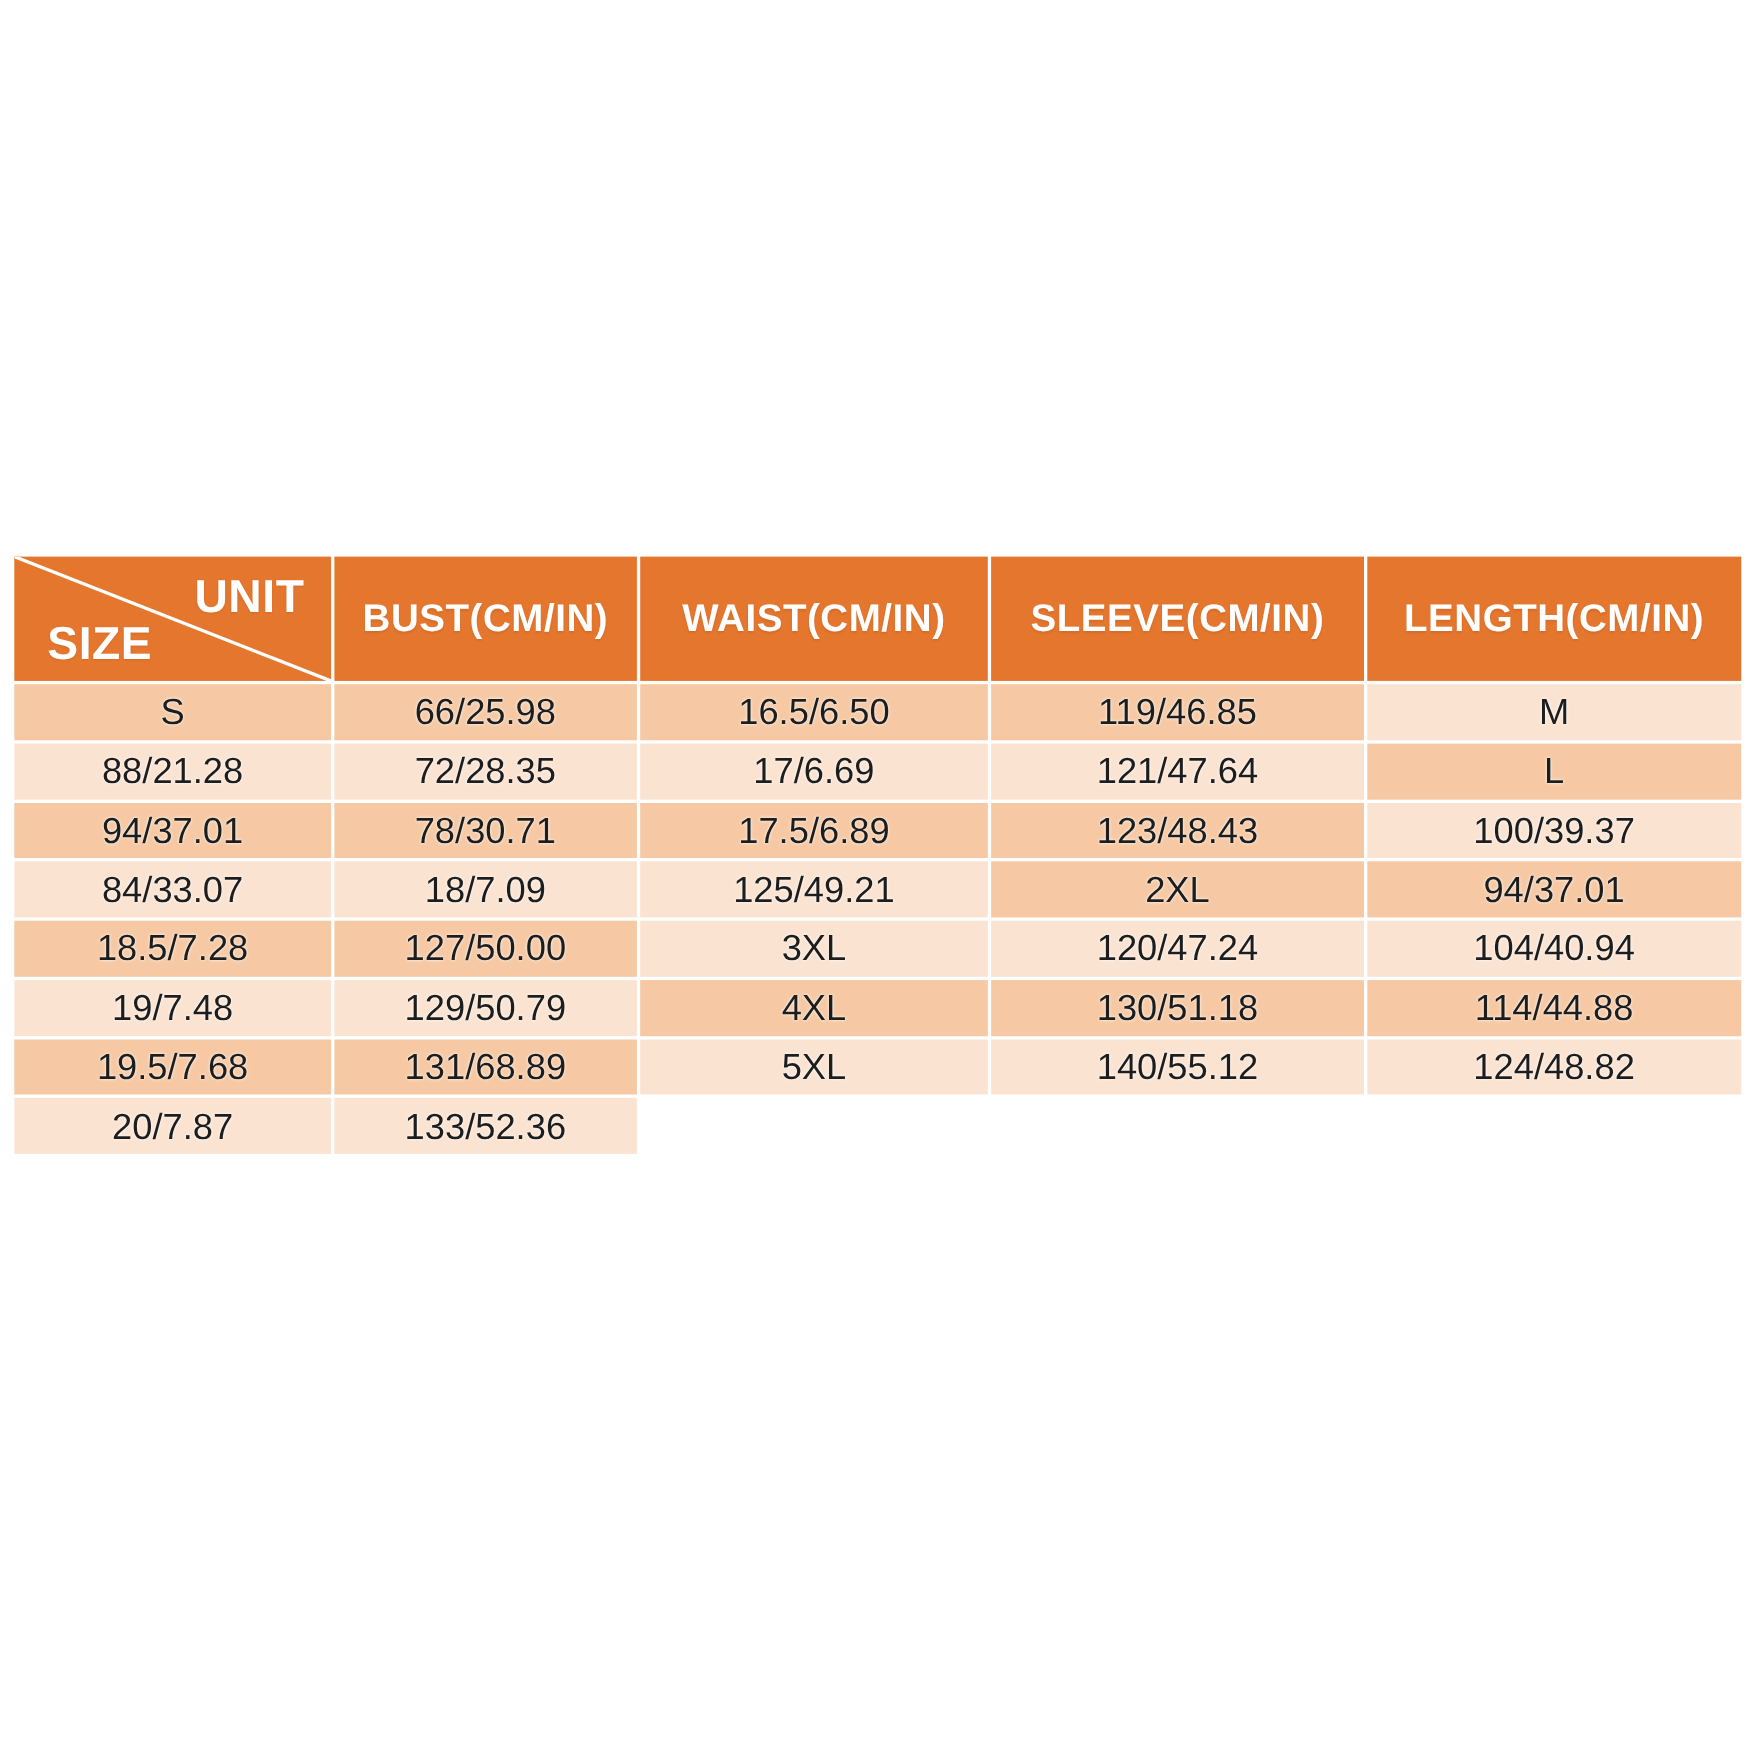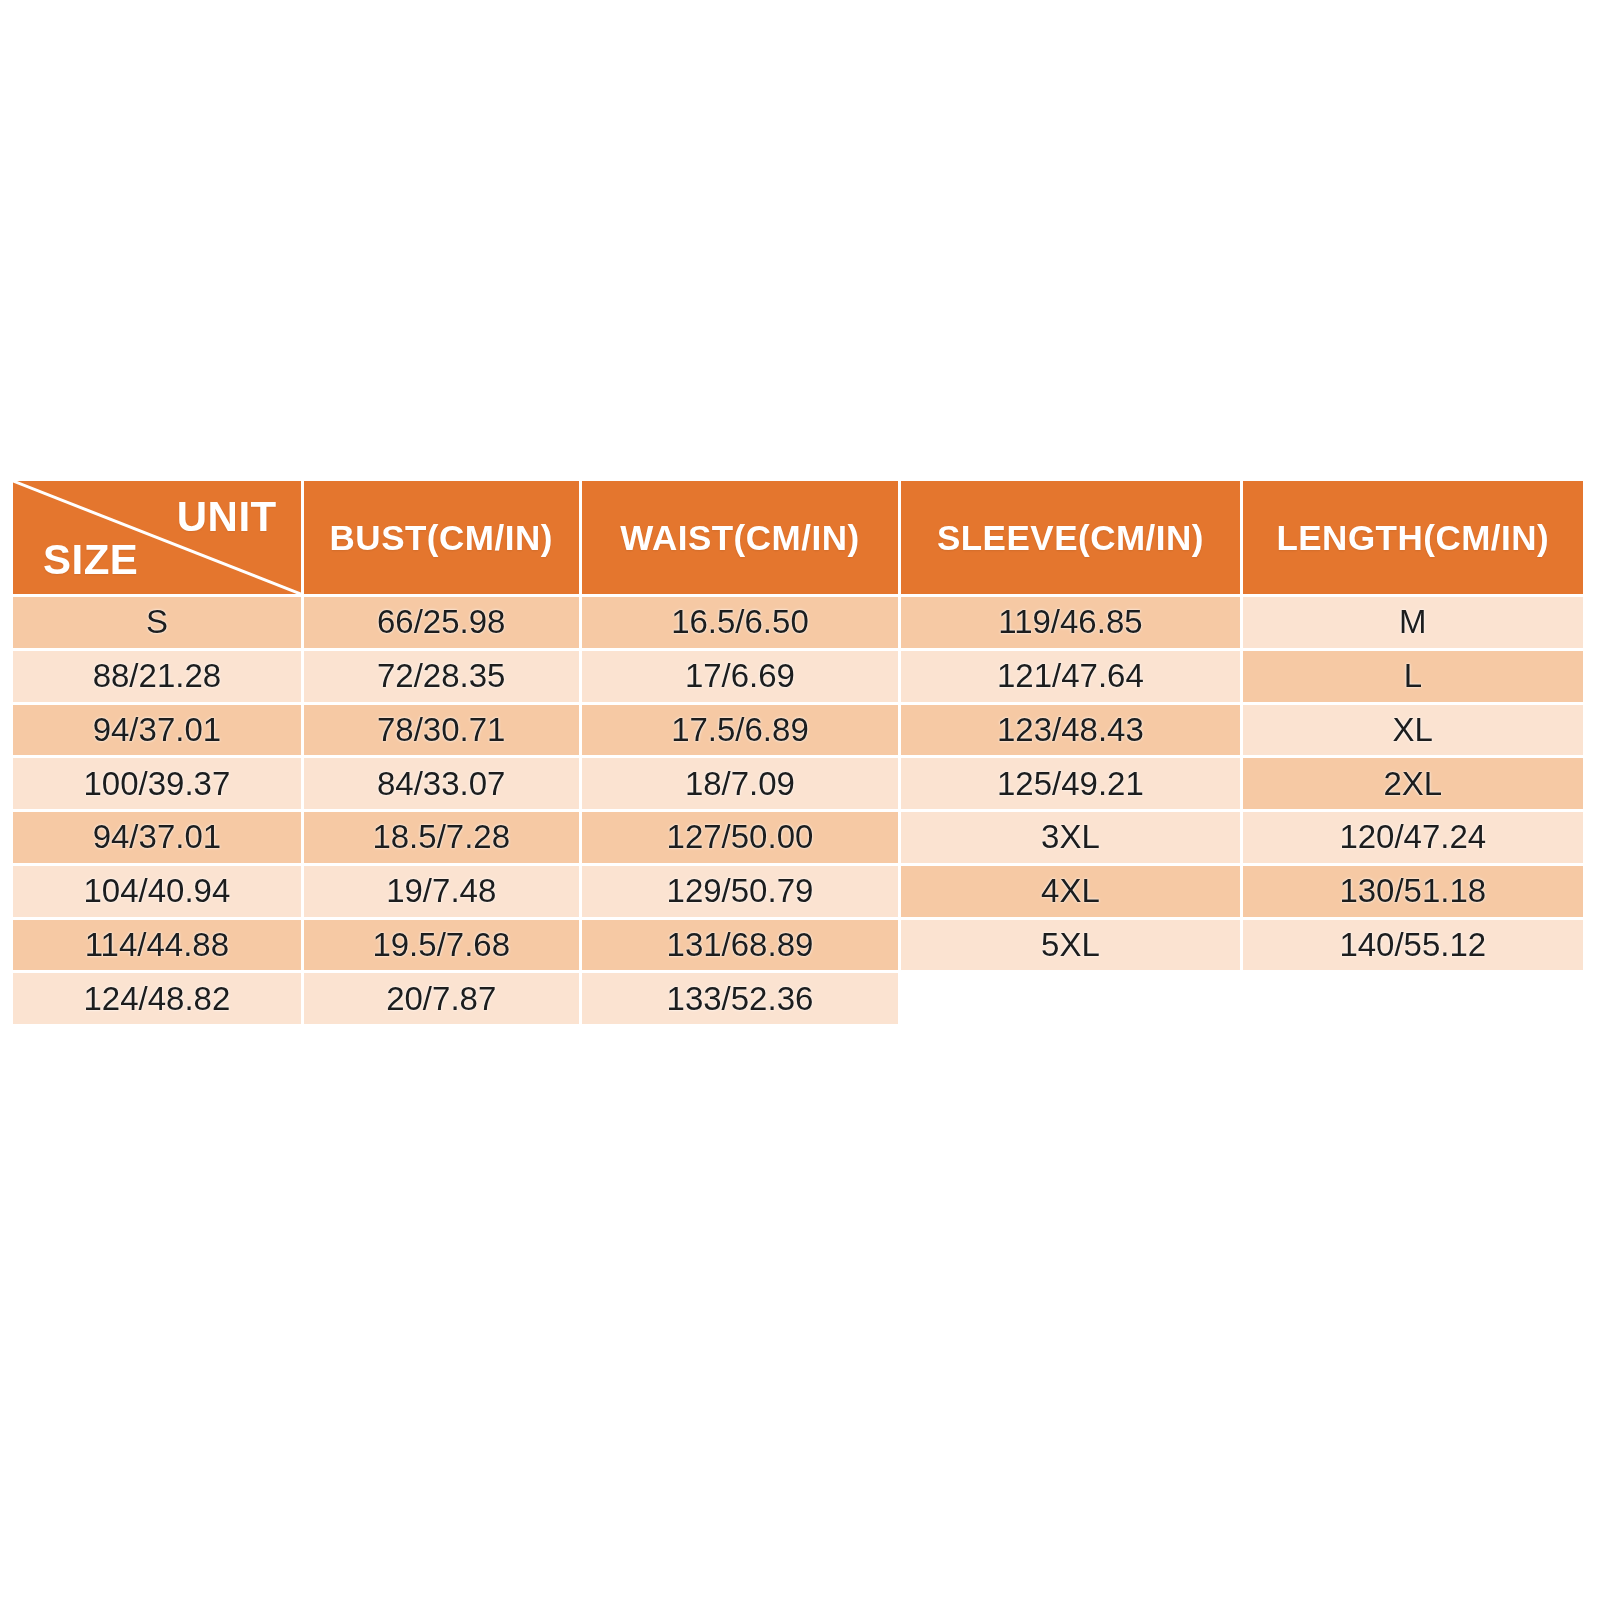--- a/index.html
+++ b/index.html
@@ -13,21 +13,21 @@
   .canvas {
     position: relative;
     width: 1600px;
     height: 1600px;
     background: #ffffff;
     overflow: hidden;
   }
   .size-table {
     position: absolute;
     left: 13px;
-    top: 481px;
+    top: 506px;
     width: 1570px;
     height: 543px;
     display: grid;
     grid-template-columns: 290fr 277fr 319fr 341fr 343fr;
     grid-template-rows: 113px repeat(8, 1fr);
     gap: 3px;
     background: var(--divider, #ffffff);
   }
   .th {
     background: var(--header-bg, #e4762e);
@@ -101,21 +101,20 @@
     <div class="td row-even">72/28.35</div>
     <div class="td row-even">17/6.69</div>
     <div class="td row-even">121/47.64</div>
 
     <div class="td row-odd">L</div>
     <div class="td row-odd">94/37.01</div>
     <div class="td row-odd">78/30.71</div>
     <div class="td row-odd">17.5/6.89</div>
     <div class="td row-odd">123/48.43</div>
 
-    <div class="td row-even">XL</div>
     <div class="td row-even">100/39.37</div>
     <div class="td row-even">84/33.07</div>
     <div class="td row-even">18/7.09</div>
     <div class="td row-even">125/49.21</div>
 
     <div class="td row-odd">2XL</div>
     <div class="td row-odd">94/37.01</div>
     <div class="td row-odd">18.5/7.28</div>
     <div class="td row-odd">127/50.00</div>
 

